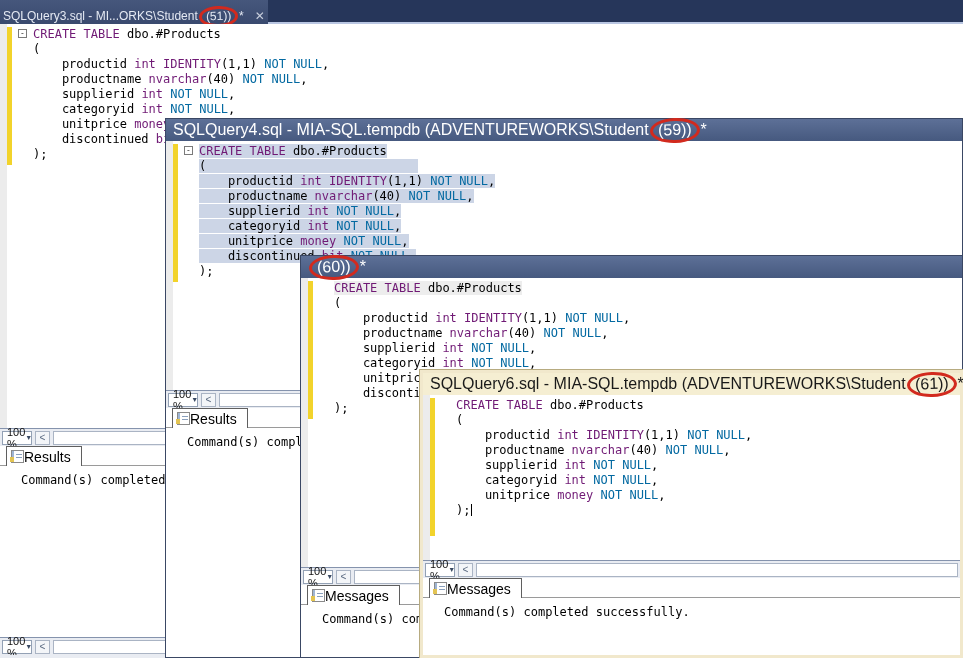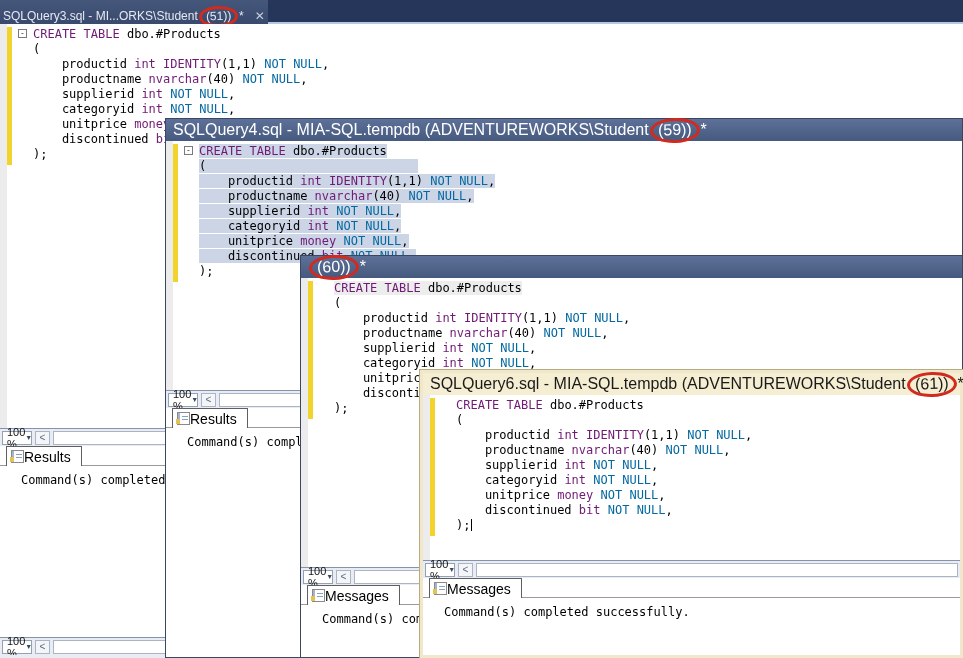--- a/index.html
+++ b/index.html
@@ -214,21 +214,20 @@
       <div class="gutter"></div>
       <div class="ybar"></div>
       <div class="codebox">
           <div class="cline"><span class="c-kw">CREATE TABLE</span><span class="c-pl"> dbo.#Products</span></div>
           <div class="cline"><span class="c-pl">(</span></div>
           <div class="cline"><span class="c-pl">    productid </span><span class="c-kw">int</span><span class="c-pl"> </span><span class="c-kw">IDENTITY</span><span class="c-pl">(1,1) </span><span class="c-gr">NOT NULL</span><span class="c-pl">,</span></div>
           <div class="cline"><span class="c-pl">    productname </span><span class="c-kw">nvarchar</span><span class="c-pl">(40) </span><span class="c-gr">NOT NULL</span><span class="c-pl">,</span></div>
           <div class="cline"><span class="c-pl">    supplierid </span><span class="c-kw">int</span><span class="c-pl"> </span><span class="c-gr">NOT NULL</span><span class="c-pl">,</span></div>
           <div class="cline"><span class="c-pl">    categoryid </span><span class="c-kw">int</span><span class="c-pl"> </span><span class="c-gr">NOT NULL</span><span class="c-pl">,</span></div>
           <div class="cline"><span class="c-pl">    unitprice </span><span class="c-kw">money</span><span class="c-pl"> </span><span class="c-gr">NOT NULL</span><span class="c-pl">,</span></div>
-          <div class="cline"><span class="c-pl">    discontinued </span><span class="c-kw">bit</span><span class="c-pl"> </span><span class="c-gr">NOT NULL</span><span class="c-pl">,</span></div>
           <div class="cline"><span class="c-pl">);</span><span class="caret"></span></div>
         </div>
     </div>
     <div class="zbar">
       <div class="zsel">
           <span>100 %</span>
           <span class="zarrow">▼</span>
         </div>
       <div class="sbtn">&lt;</div>
       <div class="strack"></div>

